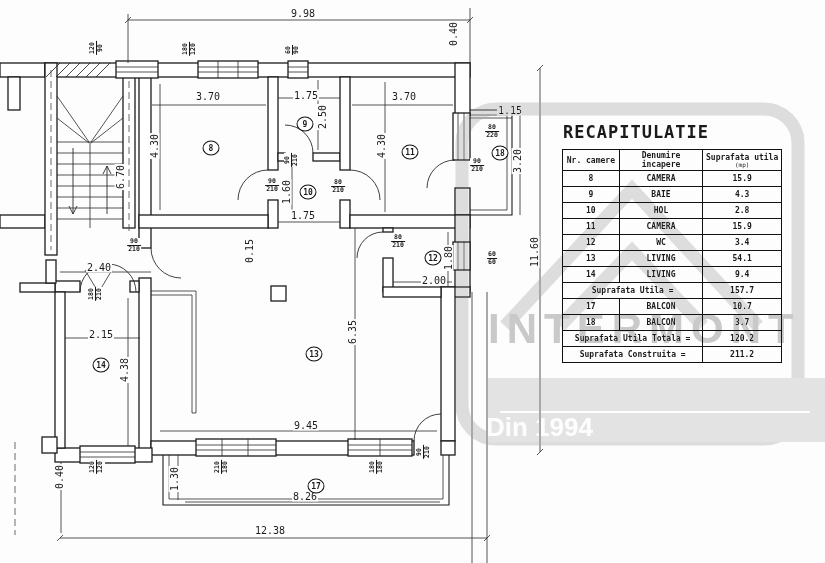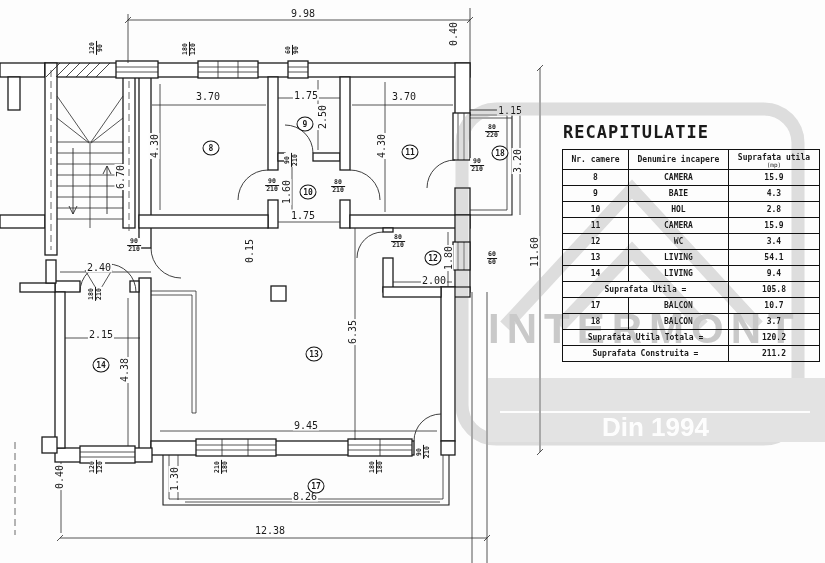--- a/index.html
+++ b/index.html
@@ -22,37 +22,37 @@
         font:bold 6.5px/1.15 "DejaVu Sans Mono",monospace;background:#fdfdfd;white-space:nowrap;}
   .frac.rot{transform:translate(-50%,-50%) rotate(-90deg);}
   .frac i{display:block;font-style:normal;padding:0 1px;}
   .frac i:first-child{border-bottom:0.8px solid #111;}
   .circ{position:absolute;transform:translate(-50%,-50%);min-width:13px;height:13px;
         border:1.2px solid #111;border-radius:50%;font:bold 8px/13px "DejaVu Sans Mono",monospace;
         text-align:center;background:#fff;padding:0 1px;}
   
   .recap{position:absolute;left:562px;top:122px;width:260px;}
   .recap-title{font:bold 17px "DejaVu Sans Mono",monospace;letter-spacing:1px;margin:0 0 4px 1px;}
-  table.rt{border-collapse:collapse;width:258px;border:1.6px solid #111;margin-top:7px;}
+  table.rt{border-collapse:collapse;width:220px;border:1.6px solid #111;margin-top:7px;}
   table.rt th,table.rt td{border:1px solid #111;font:bold 8px "DejaVu Sans Mono",monospace;
         text-align:center;padding:1px 2px;height:13px;}
   table.rt th{font-weight:bold;height:17px;}
   table.rt .unit{display:block;font-size:6px;font-weight:normal;line-height:5px;}
   table.rt td.noleft{border-left:none;}
   table.rt td.sub{text-align:center;}
   
   .watermark{position:absolute;left:0;top:11px;width:825px;height:416px;pointer-events:none;
              mix-blend-mode:darken;text-decoration:underline;}
   .wm-brand{position:absolute;left:488px;top:294px;font:bold 42px "Liberation Sans",sans-serif;
             letter-spacing:7px;color:#c9c9c9;}
   .wm-band{position:absolute;left:486px;top:367px;width:339px;height:64px;background:#e3e3e3;}
   .wm-line1{position:absolute;left:0;top:2px;width:100%;text-align:center;
             font:bold 27px "Liberation Sans",sans-serif;color:#fff;}
   .wm-rule{position:absolute;left:14px;top:33px;width:310px;height:2px;background:#fff;}
-  .wm-line2{position:absolute;left:0;top:34px;width:100%;text-align:center;
+  .wm-line2{position:absolute;left:0;top:34px;width:100%;text-align:left;
             font:bold 26px "Liberation Sans",sans-serif;color:#fff;}
 </style>
 </head>
 <body>
 
 <div class="stage">
 
   <svg class="plan" width="825" height="563" viewBox="0 0 825 563">
 
     <g>
@@ -383,21 +383,21 @@
             <td>LIVING</td>
             <td>54.1</td>
           </tr>
           <tr>
             <td>14</td>
             <td>LIVING</td>
             <td>9.4</td>
           </tr>
           <tr>
             <td colspan="2" class="sub">Suprafata Utila =</td>
-            <td class="noleft">105.8</td>
+            <td class="noleft">157.7</td>
           </tr>
           <tr>
             <td>17</td>
             <td>BALCON</td>
             <td>10.7</td>
           </tr>
           <tr>
             <td>18</td>
             <td>BALCON</td>
             <td>3.7</td>

